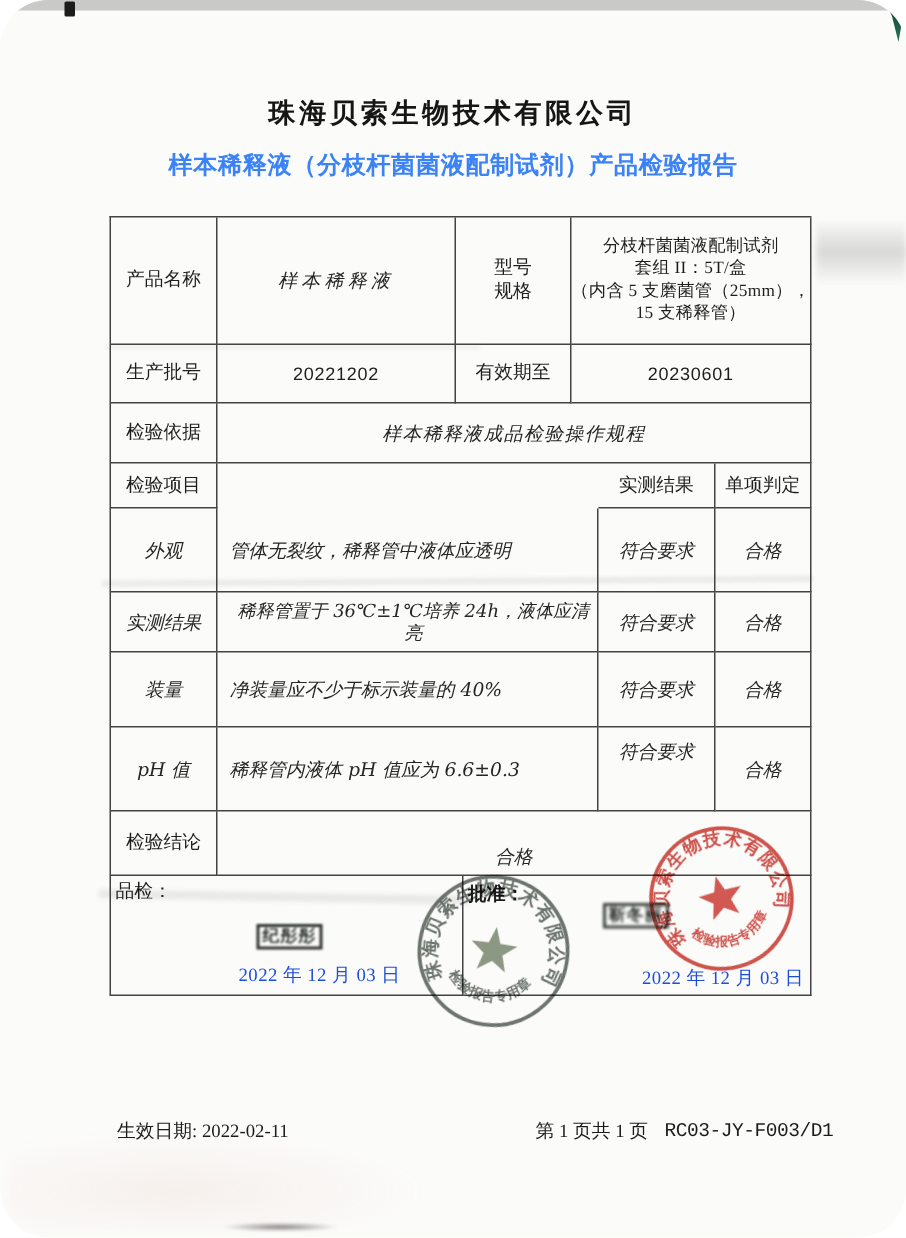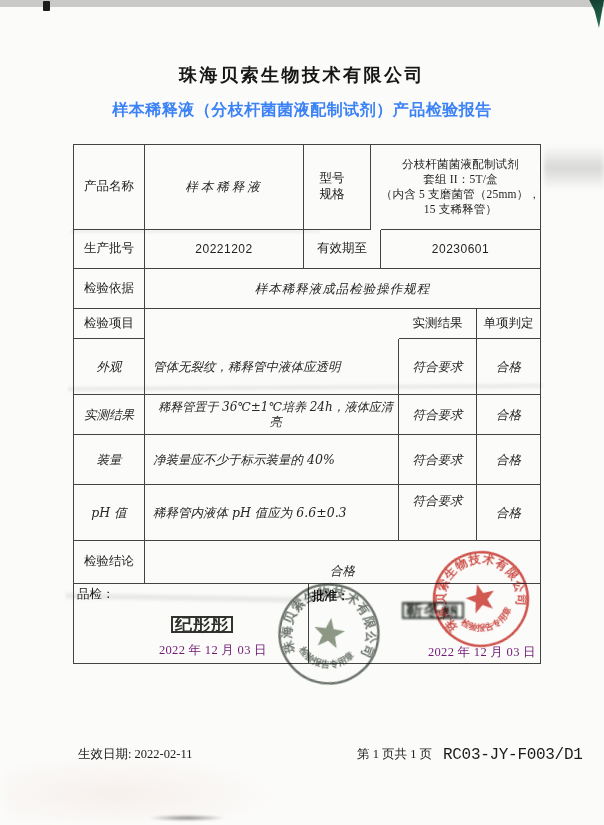--- a/index.html
+++ b/index.html
@@ -1,20 +1,21 @@
 <!DOCTYPE html>
 <html><head>
 <meta charset="utf-8">
 <style>
   html,body{margin:0;padding:0;}
   .page{
     position:relative;width:604px;height:825px;overflow:hidden;
     background:#fbfbf9;
     font-family:"Liberation Serif", serif;
     color:#1e1e1e;
+    border-radius:32px;
   }
   
   .scan-strip{position:absolute;left:0;top:0;width:604px;height:7px;background:#c9c9c7;}
   .corner-mark{position:absolute;left:43px;top:1px;width:7px;height:10px;background:#1c1c1c;border-radius:1px;}
   .green-mark{position:absolute;left:586px;top:0;width:18px;height:28px;
     background:linear-gradient(165deg,#123c30 0%,#1d5c45 60%,#2f7a5a 100%);
     clip-path:polygon(18% 0,100% 0,72% 100%,48% 38%);}
   .shadow-band{position:absolute;left:544px;top:146px;width:60px;height:44px;
     background:linear-gradient(to bottom,rgba(0,0,0,0),rgba(125,125,125,.28),rgba(0,0,0,0));
     filter:blur(2px);}
@@ -50,36 +51,36 @@
   .cell.left{justify-content:flex-start;text-align:center;padding-left:8px;}
   .cell.block{display:block;}
   .kai{font-family:"DejaVu Serif", serif;font-style:italic;color:#262626;}
   .num{font-family:"Liberation Sans", sans-serif;font-size:12px;letter-spacing:.5px;}
   .spec{display:flex;flex-direction:column;justify-content:center;font-size:11.5px;line-height:15px;letter-spacing:.2px;}
   .spec div{white-space:nowrap;text-align:right;}
 
   
   .so-label{position:absolute;font-size:12.5px;color:#1c1c1c;}
   .name-chop{position:absolute;border:2px solid #30362f;color:#2c322c;
-    font-size:17px;font-weight:bold;letter-spacing:1px;padding:0 2px;line-height:13px;
+    font-size:11px;font-weight:bold;letter-spacing:1px;padding:0 2px;line-height:13px;
     filter:blur(.6px);mix-blend-mode:multiply;background:rgba(245,245,245,.15);}
   .name-chop.red-area{border-color:#3a3f3a;filter:blur(1px);}
-  .so-date{position:absolute;font-size:12.5px;letter-spacing:.3px;color:#701a75;}
+  .so-date{position:absolute;font-size:12.5px;letter-spacing:.3px;color:#1d4ed8;}
 
   
   .seal{position:absolute;mix-blend-mode:multiply;}
   .seal.dark{left:272px;top:577px;transform:rotate(8deg);filter:blur(.5px);opacity:.92;}
   .seal.red{left:427px;top:545px;transform:rotate(-15deg);filter:blur(.4px);opacity:.95;}
   .seal text{font-family:"Liberation Serif", serif;font-weight:bold;}
 
   
   .footer-item{position:absolute;top:746px;font-size:12.5px;color:#1b1b1b;}
   .f-left{left:78px;}
   .f-center{left:313px;margin-left:44px;}
-  .f-right{left:443px;font-family:"Liberation Mono", monospace;font-size:16px;letter-spacing:-0.3px;}
+  .f-right{left:443px;font-family:"Liberation Mono", monospace;font-size:13px;letter-spacing:-0.3px;}
 </style>
 </head>
 <body>
 
 <div class="page">
 
   <div class="scan-strip"></div>
   <div class="corner-mark"></div>
   <div class="green-mark"></div>
   <div class="shadow-band"></div>
@@ -89,21 +90,21 @@
   <div class="smudge"></div>
   <div class="pink-noise"></div>
 
   <div class="title">珠海贝索生物技术有限公司</div>
   <div class="subtitle">样本稀释液（分枝杆菌菌液配制试剂）产品检验报告</div>
 
   <div class="tbl">
 
     <div class="cell" style="left:0;top:0;width:71px;height:85px">产品名称</div>
     <div class="cell kai" style="left:71px;top:0;width:159px;height:85px;letter-spacing:3px;font-size:12.5px">样本稀释液</div>
-    <div class="cell" style="left:220px;top:0;width:77px;height:85px">
+    <div class="cell" style="left:230px;top:0;width:77px;height:85px">
       <div>
         <div>型号</div>
         <div>规格</div>
       </div>
     </div>
     <div class="cell spec" style="left:307px;top:0;width:160px;height:85px">
       <div>分枝杆菌菌液配制试剂</div>
       <div>套组 II：5T/盒</div>
       <div>（内含 5 支磨菌管（25mm），</div>
       <div>15 支稀释管）</div>

